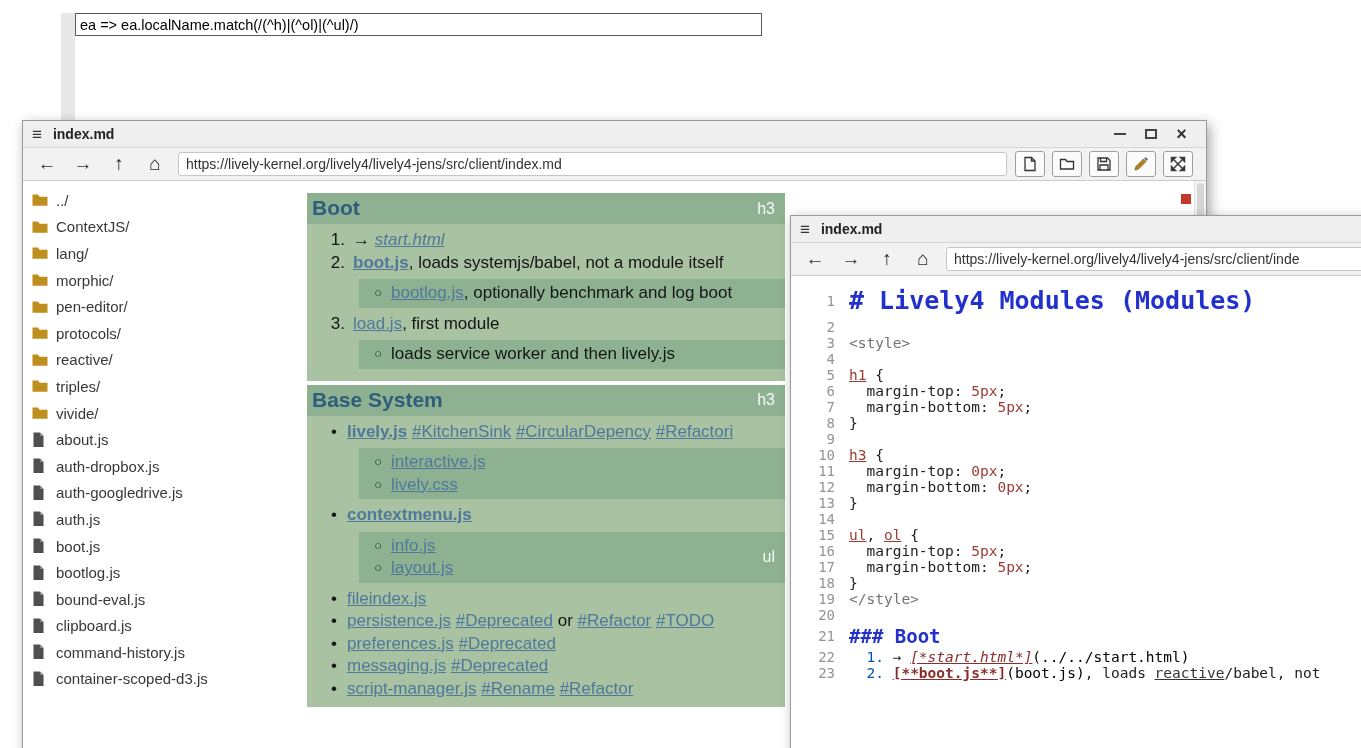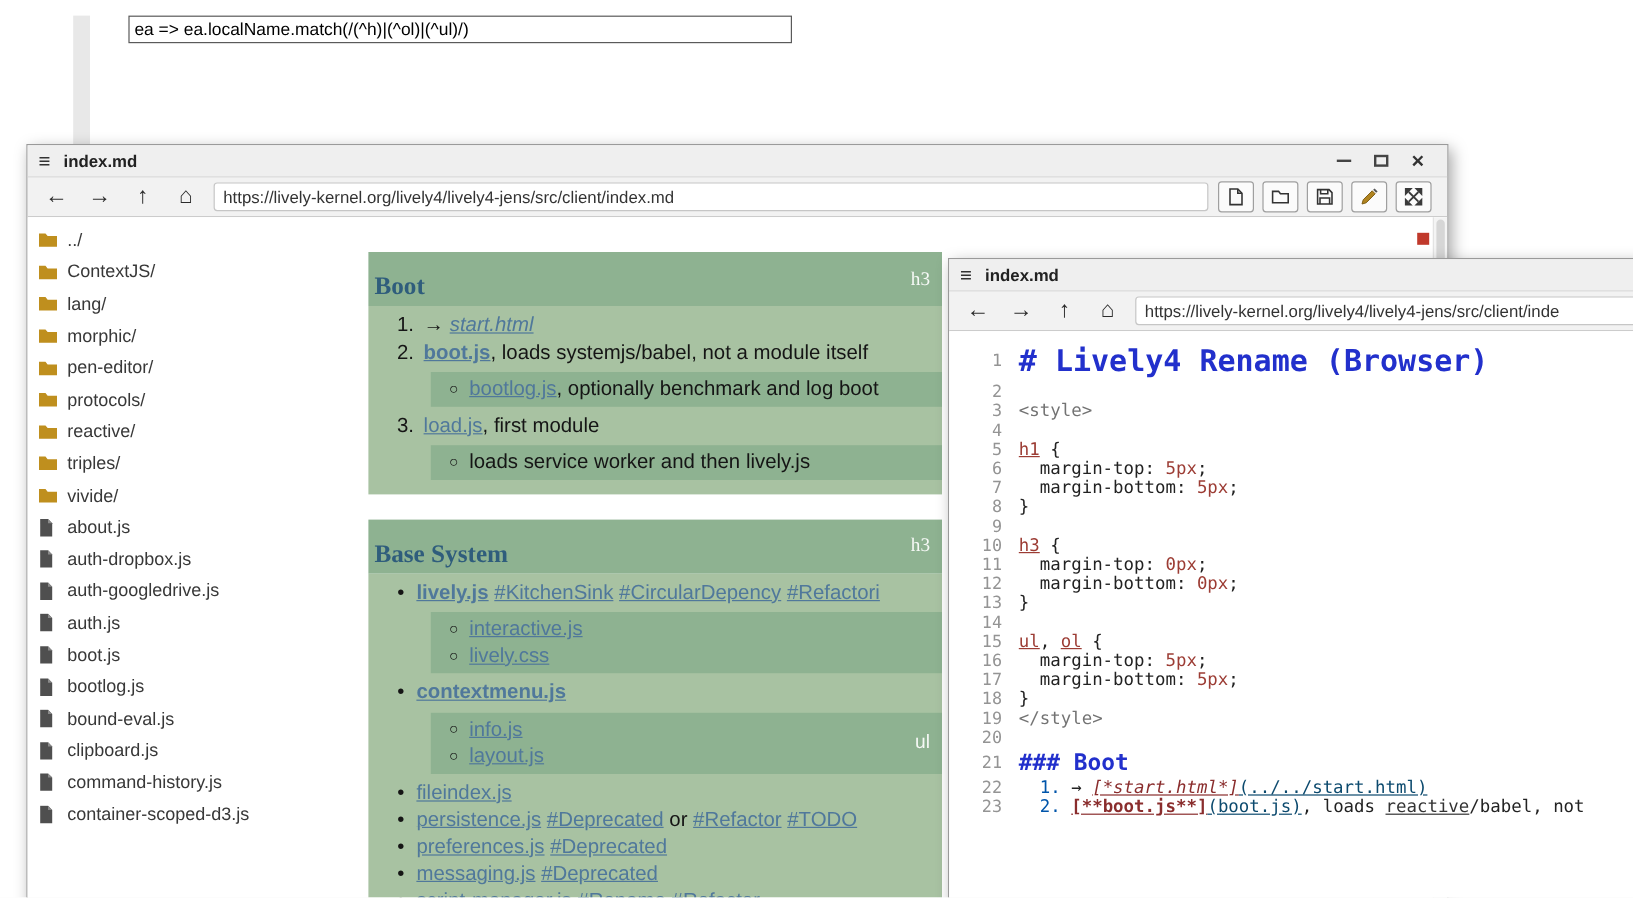--- a/index.html
+++ b/index.html
@@ -1,22 +1,22 @@
 <!DOCTYPE html>
 <html><head>
 <meta charset="utf-8">
 <style>
   *{box-sizing:border-box;margin:0;padding:0;}
   html,body{width:1361px;height:748px;overflow:hidden;background:#fff;}
   body{font-family:"Liberation Sans","DejaVu Sans",sans-serif;}
   .stage{position:relative;width:1361px;height:748px;background:#fff;overflow:hidden;}
 
   
-  .filter-input{position:absolute;left:75px;top:13px;width:553px;height:23px;border:1px solid #5a5a5a;
-    font:14.5px "Liberation Sans","DejaVu Sans",sans-serif;padding:0 4px;background:#fff;color:#000;margin-left:32px;}
+  .filter-input{position:absolute;left:75px;top:13px;width:687px;height:23px;border:1px solid #5a5a5a;
+    font:14.5px "Liberation Sans","DejaVu Sans",sans-serif;padding:0 4px;background:#fff;color:#000;}
   .connector{position:absolute;left:61px;top:13px;width:14px;height:107px;background:#e8e8e8;}
 
   
   .window{position:absolute;background:#f2f2f2;border:1px solid #9a9a9a;box-shadow:3px 4px 12px rgba(0,0,0,0.35);}
   .left-window{left:22px;top:120px;width:1185px;height:700px;}
   .right-window{left:790px;top:215px;width:920px;height:600px;}
 
   .titlebar{height:27px;display:flex;align-items:center;background:#efefef;border-bottom:1px solid #d6d6d6;padding:0 9px;gap:11px;}
   .hamburger{font-size:17px;color:#333;line-height:1;}
   .win-title{font-size:14px;color:#222;font-weight:bold;}
@@ -40,21 +40,21 @@
   .sidebar{position:absolute;left:0;top:0;bottom:0;width:262px;background:#fff;padding-top:6px;overflow:hidden;}
   .file-row{height:26.6px;display:flex;align-items:center;gap:8px;padding-left:9px;font-size:15px;color:#383838;white-space:nowrap;}
   .file-row .ficon{display:flex;align-items:center;width:16px;flex:0 0 16px;}
 
   
   .content{position:absolute;left:262px;top:0;right:12px;bottom:0;overflow:hidden;background:#fff;}
   .md{width:478px;padding-top:8px;margin-left:22px;
       --g1:#a8c2a2;--g2:#8eb291;}
   .bar{position:relative;background:var(--g2);}
   .bar-h1{font-size:33px;line-height:1.16;font-weight:bold;color:#2f5d7c;padding:3px 0 6px 5px;white-space:nowrap;}
-  .bar-h3{font-size:21px;line-height:1.2;font-weight:bold;color:#2f5d7c;padding:16px 0 4px 5px;margin-top:21px;font-family:Liberation Serif, serif;}
+  .bar-h3{font-size:21px;line-height:1.2;font-weight:bold;color:#2f5d7c;padding:2px 0 4px 5px;margin-top:4px;}
   .tag-label{position:absolute;right:10px;top:50%;transform:translateY(-50%);color:rgba(255,255,255,0.92);
     font-weight:normal;font-style:normal;z-index:2;}
   .bar-h1 .tag-label{font-size:18px;}
   .bar-h3 .tag-label{font-size:16px;}
   .list{background:var(--g1);padding:5px 0 7px 0;}
   .li{display:flex;font-size:17px;line-height:22.5px;color:#151515;white-space:nowrap;}
   .list-ol > .li > .marker{flex:0 0 46px;text-align:right;padding-right:8px;}
   .list-ul > .li > .marker{flex:0 0 40px;text-align:right;padding-right:10px;}
   .sub{position:relative;background:var(--g2);margin:5px 0 5px 52px;padding:3px 0;}
   .sub .marker{flex:0 0 32px;text-align:right;padding-right:9px;font-size:13px;}
@@ -75,21 +75,21 @@
   .h3line{line-height:26px;}
   .h3line .cm-code{font-size:19px;}
   .t-hdr{color:#2230cc;font-weight:bold;}
   .t-tag{color:#737373;}
   .t-sel{color:#9c3c34;text-decoration:underline;}
   .t-val{color:#9c3c34;}
   .t-lnum{color:#0055aa;}
   .t-lnk{color:#8a2d2d;text-decoration:underline;text-align:right;}
   .t-b{font-weight:bold;}
   .t-i{font-style:italic;}
-  .t-url{color:#0c4a6e;text-decoration:underline;}
+  .t-url{color:#000000;}
   .t-uln{color:#333;text-decoration:underline;}
 
   svg{display:block;}
 </style>
 </head>
 <body>
 
 <div class="stage">
 
   <div class="connector"></div>
@@ -431,21 +431,21 @@
       <span class="nav-btn">
           <span>↑</span>
         </span>
       <span class="nav-btn">
           <span>⌂</span>
         </span>
       <input class="url-input" value="https://lively-kernel.org/lively4/lively4-jens/src/client/inde" style="">
     </div>
     <div class="win-body">
       <div class="editor">
-          <div class="cm-row h1line"><span class="cm-gutter">1</span><span class="cm-code"><span class="t-hdr"># Lively4 Rename (Browser)</span></span></div>
+          <div class="cm-row h1line"><span class="cm-gutter">1</span><span class="cm-code"><span class="t-hdr"># Lively4 Modules (Modules)</span></span></div>
           <div class="cm-row"><span class="cm-gutter">2</span><span class="cm-code">&nbsp;</span></div>
           <div class="cm-row"><span class="cm-gutter">3</span><span class="cm-code"><span class="t-tag">&lt;style&gt;</span></span></div>
           <div class="cm-row"><span class="cm-gutter">4</span><span class="cm-code">&nbsp;</span></div>
           <div class="cm-row"><span class="cm-gutter">5</span><span class="cm-code"><span class="t-sel">h1</span><span> {</span></span></div>
           <div class="cm-row"><span class="cm-gutter">6</span><span class="cm-code"><span>  margin-top: </span><span class="t-val">5px</span><span>;</span></span></div>
           <div class="cm-row"><span class="cm-gutter">7</span><span class="cm-code"><span>  margin-bottom: </span><span class="t-val">5px</span><span>;</span></span></div>
           <div class="cm-row"><span class="cm-gutter">8</span><span class="cm-code"><span>}</span></span></div>
           <div class="cm-row"><span class="cm-gutter">9</span><span class="cm-code">&nbsp;</span></div>
           <div class="cm-row"><span class="cm-gutter">10</span><span class="cm-code"><span class="t-sel">h3</span><span> {</span></span></div>
           <div class="cm-row"><span class="cm-gutter">11</span><span class="cm-code"><span>  margin-top: </span><span class="t-val">0px</span><span>;</span></span></div>

